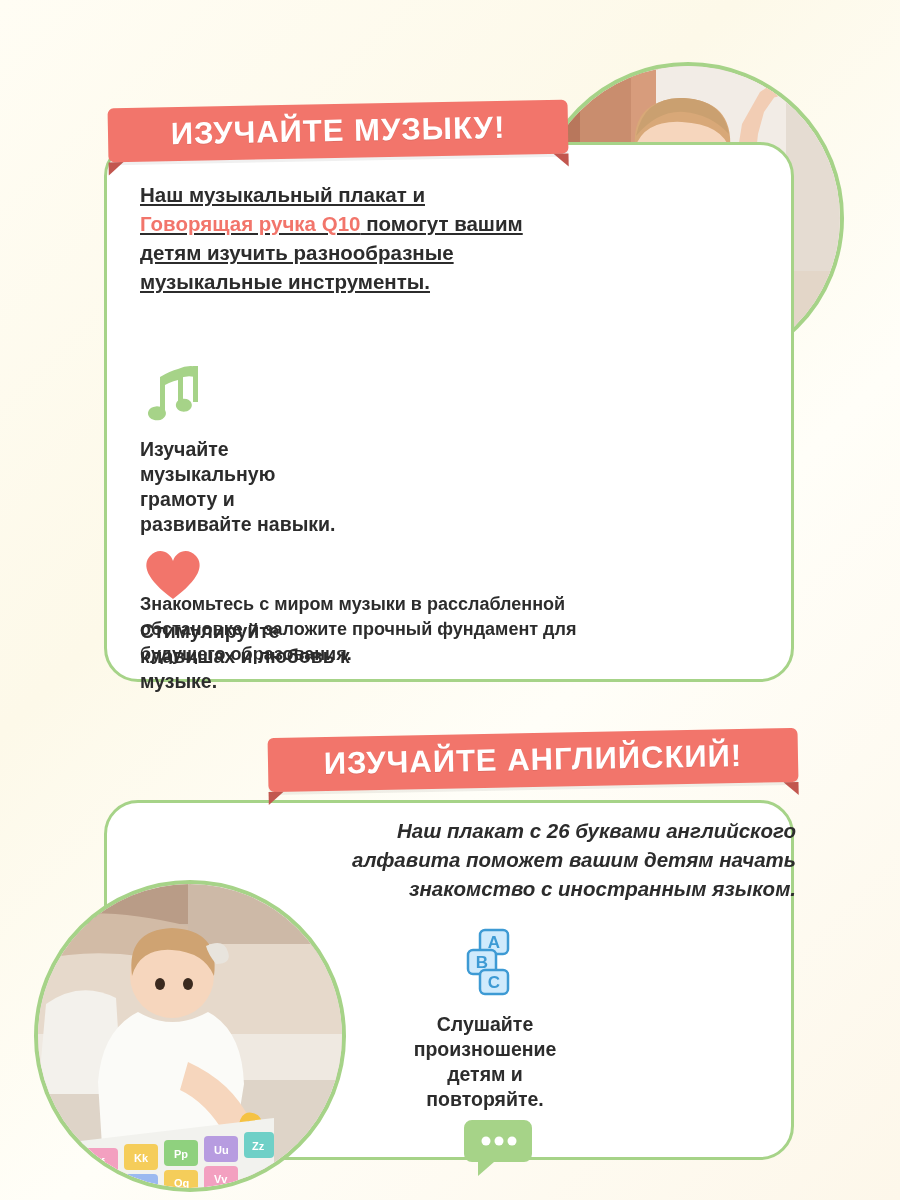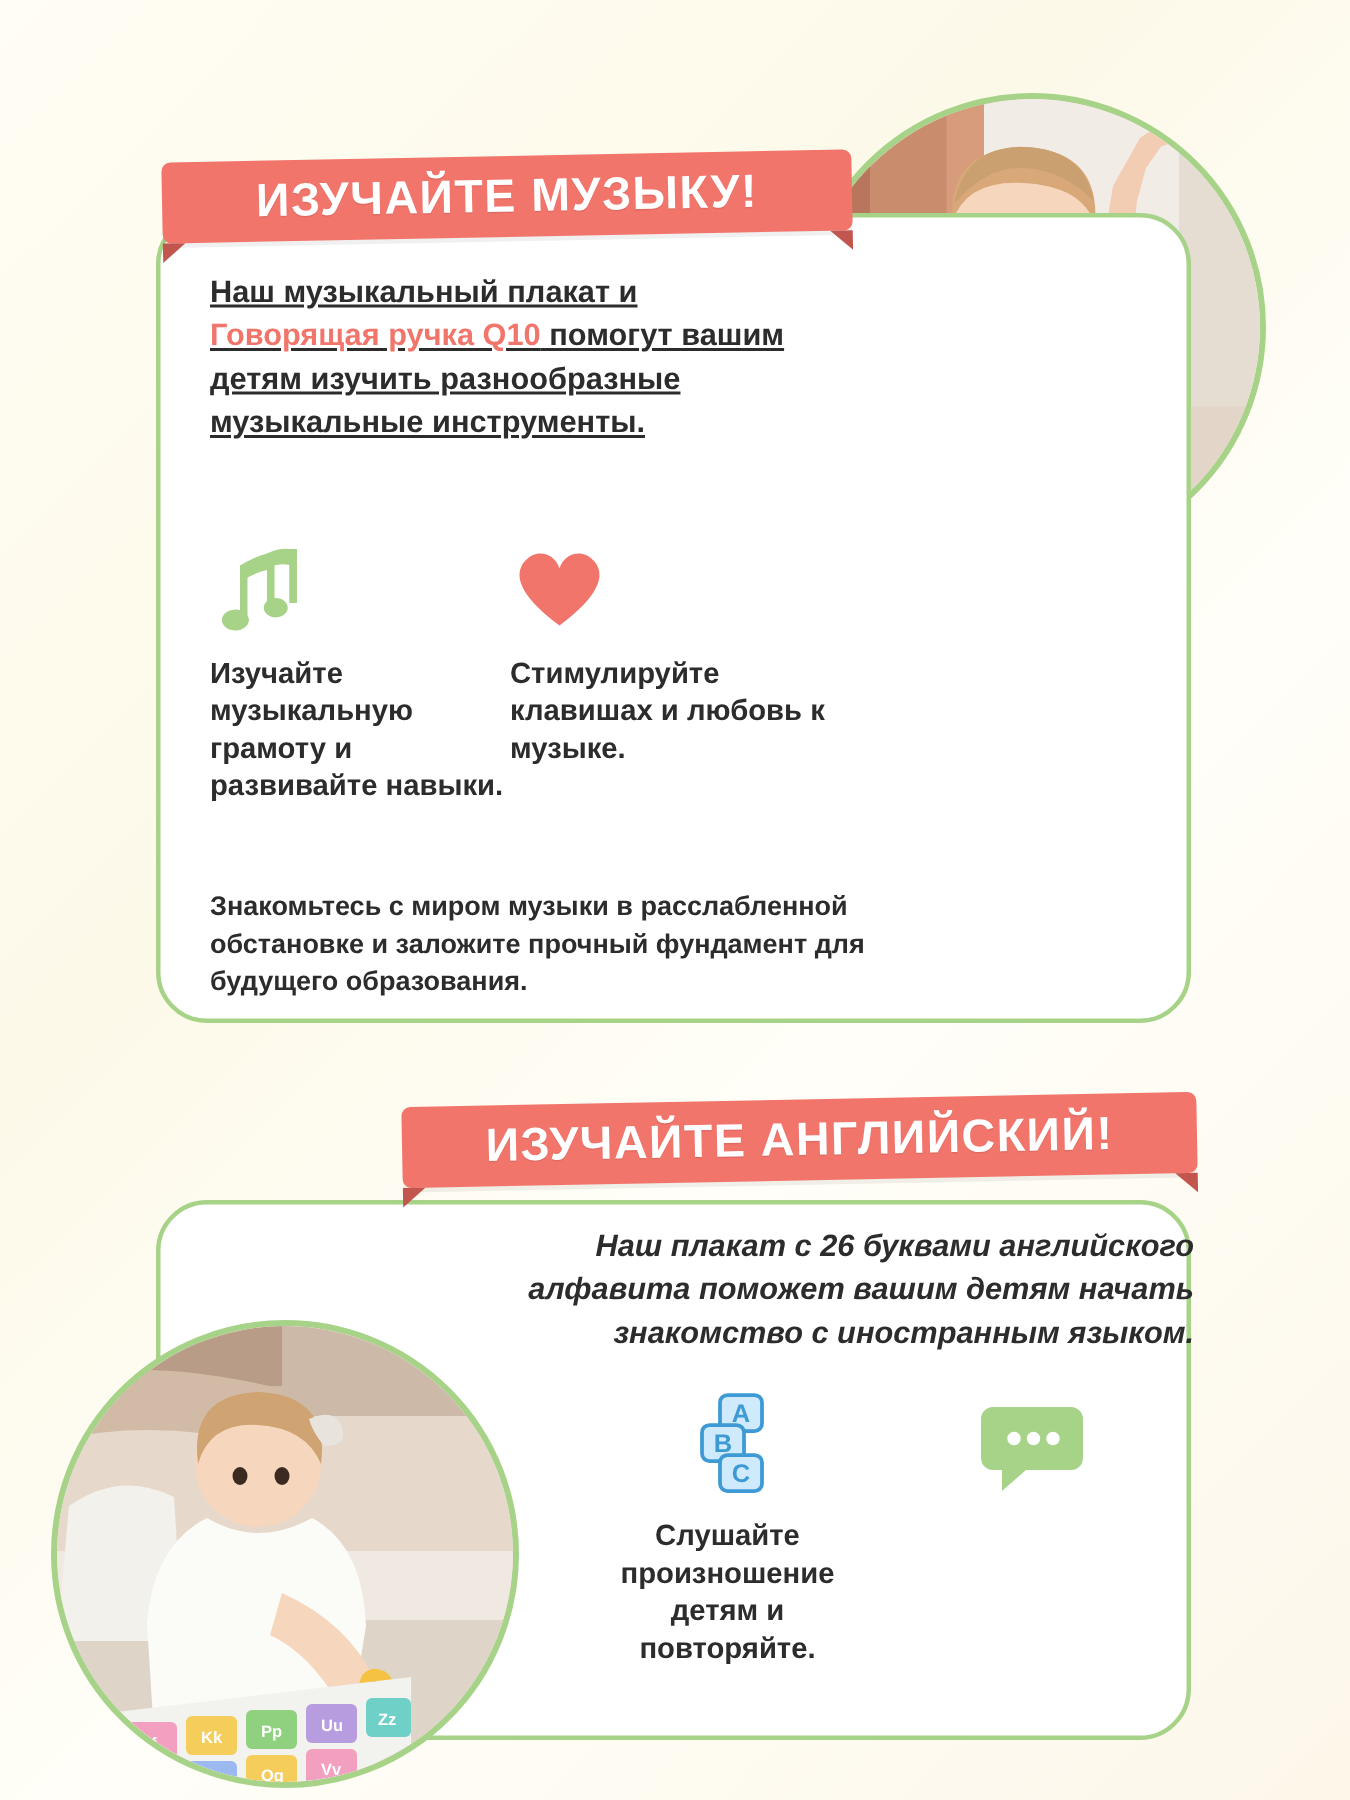--- a/index.html
+++ b/index.html
@@ -77,20 +77,21 @@
     line-height: 1.42;
     color: #2c2c2c;
     font-weight: bold;
     text-decoration: underline;
   }
   #music-paragraph .hl { color: #f2756b; }
 
   .feature-row {
     position: absolute;
     display: flex;
+    flex-direction: column;
   }
   .feature {
     display: flex;
     flex-direction: column;
     align-items: flex-start;
   }
   .feature .ico { height: 68px; display: flex; align-items: flex-end; }
   .feature .cap {
     margin-top: 14px;
     font-size: 19.5px;

